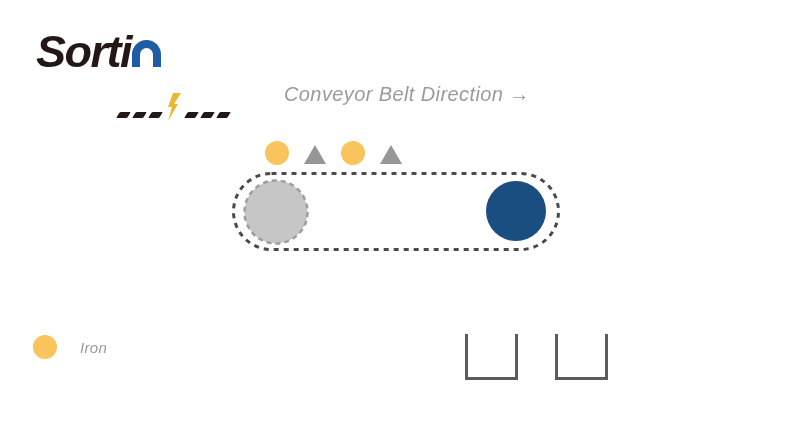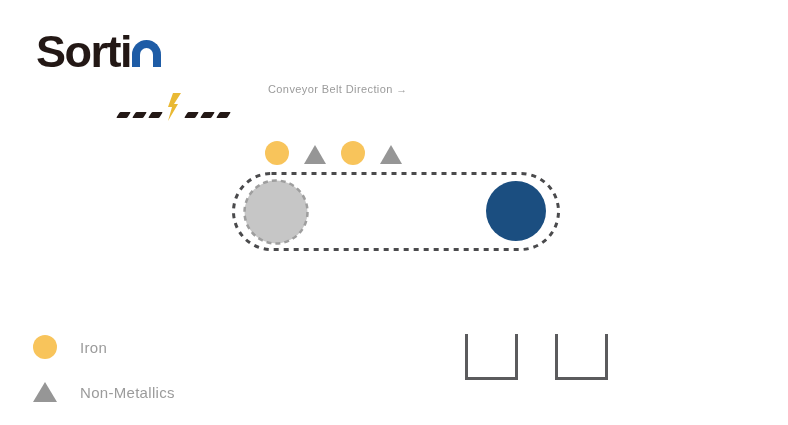--- a/index.html
+++ b/index.html
@@ -5,20 +5,21 @@
   * { margin: 0; padding: 0; box-sizing: border-box; }
   html, body { background: #ffffff; }
   body { font-family: "Liberation Sans", sans-serif; }
 
   .canvas {
     position: relative;
     width: 672px;
     height: 425px;
     background: #ffffff;
     overflow: hidden;
+    font-style: italic;
   }
 
   
   .logo { position: absolute; left: 36px; top: 26px; width: 210px; height: 72px; }
   .logo-wordmark {
     display: flex;
     align-items: baseline;
     font-size: 45px;
     font-weight: bold;
     letter-spacing: -1.5px;
@@ -49,23 +50,23 @@
     height: 6px;
     background: var(--logo-dark);
     transform: skewX(-32deg);
     border-radius: 1px;
   }
   .bolt-svg { margin: 0 0 -3px 0; }
 
   
   .direction-label {
     position: absolute;
-    left: 268px;
+    left: 284px;
     top: 83px;
-    font-size: 11px;
+    font-size: 20px;
     letter-spacing: 0.4px;
     color: var(--label-gray);
   }
 
   
   .belt-items {
     position: absolute;
     left: 265px;
     top: 140px;
     height: 25px;
@@ -113,22 +114,22 @@
   }
   .bin-left  { left: 465px; }
   .bin-right { left: 555px; }
 
   
   .legend {
     position: absolute;
     left: 32px;
     top: 335px;
     display: flex;
-    flex-direction: column;
-    gap: 21px;
+    flex-direction: row;
+    gap: 15px;
     justify-content: center;
   }
   .legend-row { display: flex; align-items: center; gap: 22px; height: 24px; }
   .legend-swatch { width: 26px; display: flex; justify-content: center; align-items: center; }
   .legend-circle {
     width: 24px; height: 24px; border-radius: 50%;
     background: var(--iron-yellow);
   }
   .legend-triangle {
     width: 0; height: 0;
@@ -179,21 +180,15 @@
   <div class="bin bin-left"></div>
   <div class="bin bin-right"></div>
 
   <div class="legend">
     <div class="legend-row">
       <span class="legend-swatch">
         <span class="legend-circle"></span>
       </span>
       <span class="legend-label">Iron</span>
     </div>
-    <div class="legend-row">
-      <span class="legend-swatch">
-        <span class="legend-triangle"></span>
-      </span>
-      <span class="legend-label">Non-Metallics</span>
-    </div>
   </div>
 
 </div>
 
 </body></html>

